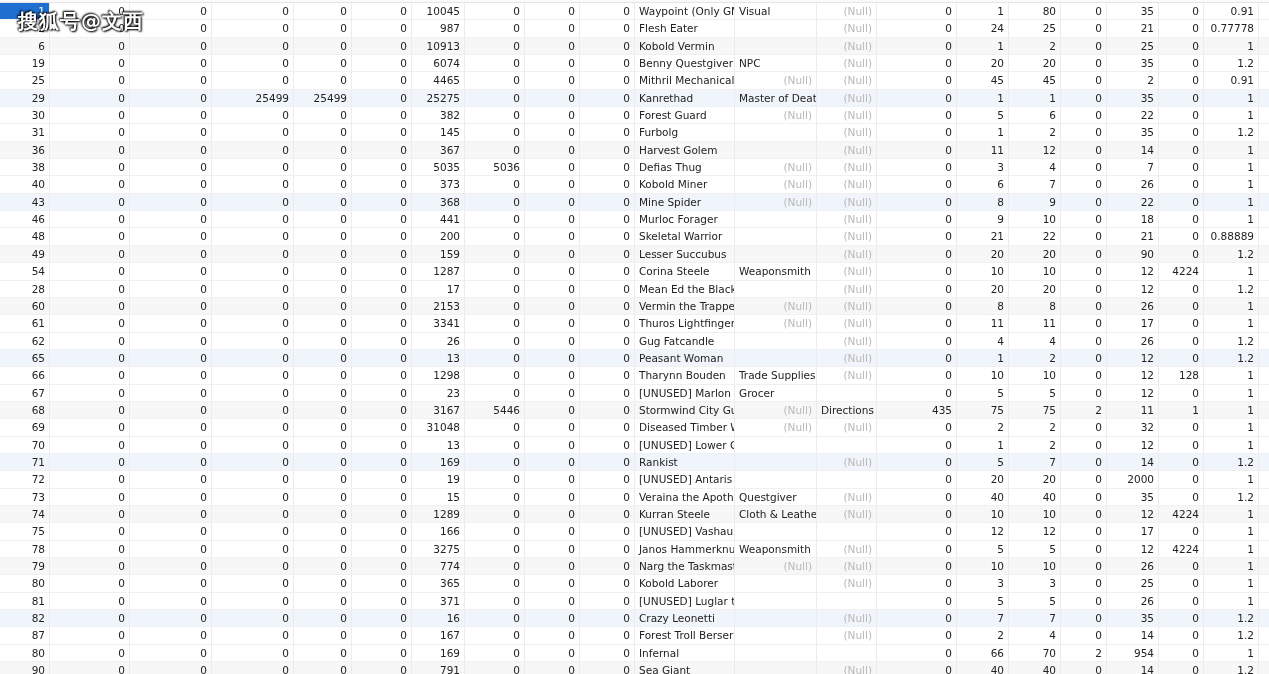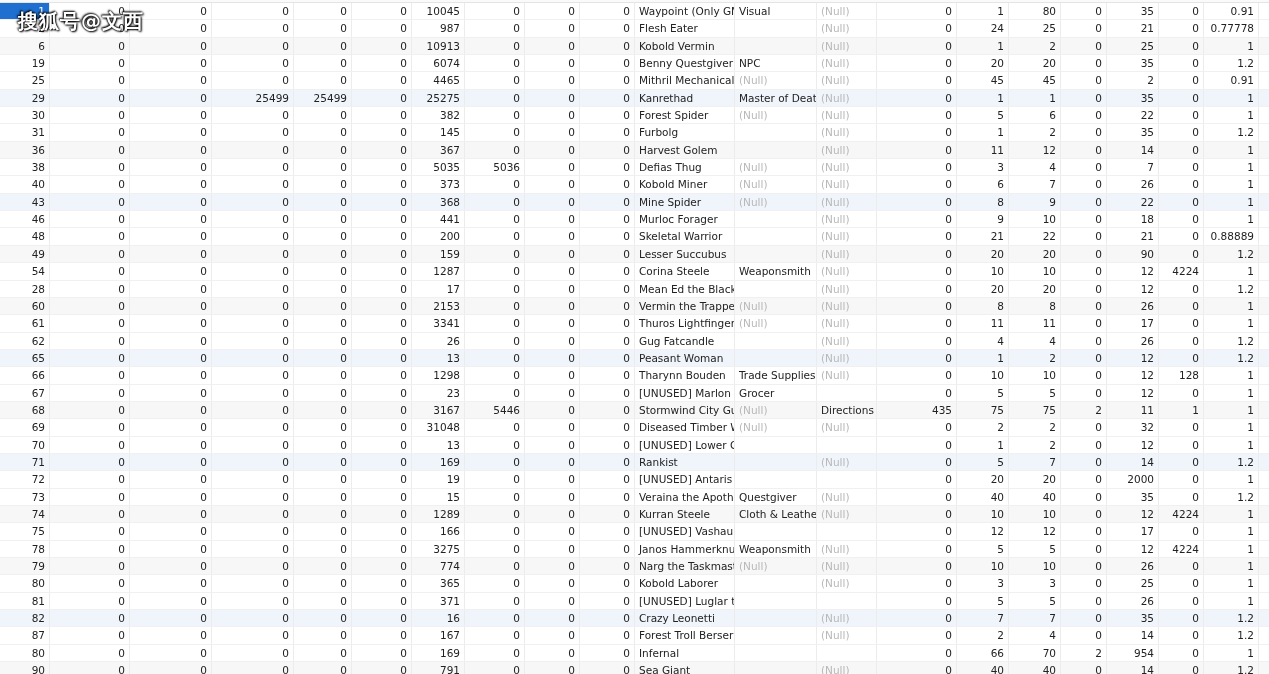--- a/index.html
+++ b/index.html
@@ -6,21 +6,21 @@
   body { width:1269px; height:674px; overflow:hidden; background:#ffffff;
          font-family:"DejaVu Sans", "Liberation Sans", sans-serif; font-size:10.5px; color:#222; position:relative; }
   .grid { position:absolute; left:0; top:-6px; width:1269px; }
   .hdr { height:8px; border-bottom:1px solid #e4e4e4; background:#fafafa; }
   .row { display:flex; height:16.35px; line-height:16px; border-bottom:1px solid #f0f0f0; }
   .row.alt { background:#f7f7f7; }
   .row.blue { background:#f0f5fc; }
   .c { box-sizing:border-box; padding:0 4px; white-space:nowrap; overflow:hidden; border-right:1px solid #ececec; flex:none; }
   .num { text-align:right; }
   .txt { text-align:left; }
-  .null { color:#b8b8b8; }
+  .null { color:#b8b8b8;text-align:right; }
   .sel { background:#1e6fd0; color:#fff; }
   .w0{width:50px}.w1{width:80px}.w2{width:82px}.w3{width:82px}.w4{width:58px}.w5{width:60px}
   .w6{width:53px}.w7{width:60px}.w8{width:55px}.w9{width:55px}.w10{width:100px}.w11{width:82px}
   .w12{width:60px}.w13{width:80px}.w14{width:52px}.w15{width:52px}.w16{width:46px}.w17{width:52px}
   .w18{width:45px}.w19{width:55px}
   .watermark { position:absolute; left:18px; top:8px; font-size:20px; font-weight:bold; color:#fff;
                text-shadow: 0 0 2px #000, 1px 1px 2px #000, -1px -1px 2px #000; letter-spacing:1px; }
 </style>
 </head>
 <body>
@@ -164,21 +164,21 @@
         <div class="c num w0">30</div>
         <div class="c num w1">0</div>
         <div class="c num w2">0</div>
         <div class="c num w3">0</div>
         <div class="c num w4">0</div>
         <div class="c num w5">0</div>
         <div class="c num w6">382</div>
         <div class="c num w7">0</div>
         <div class="c num w8">0</div>
         <div class="c num w9">0</div>
-        <div class="c txt w10">Forest Spider</div>
+        <div class="c txt w10">Forest Guard</div>
         <div class="c txt w11 null">(Null)</div>
         <div class="c txt w12 null">(Null)</div>
         <div class="c num w13">0</div>
         <div class="c num w14">5</div>
         <div class="c num w15">6</div>
         <div class="c num w16">0</div>
         <div class="c num w17">22</div>
         <div class="c num w18">0</div>
         <div class="c num w19">1</div>
       </div>

